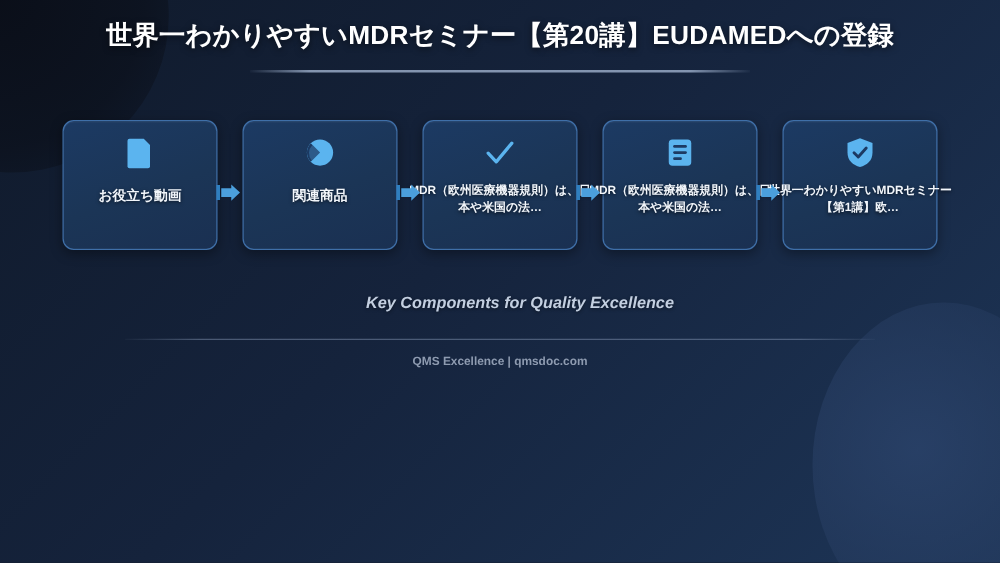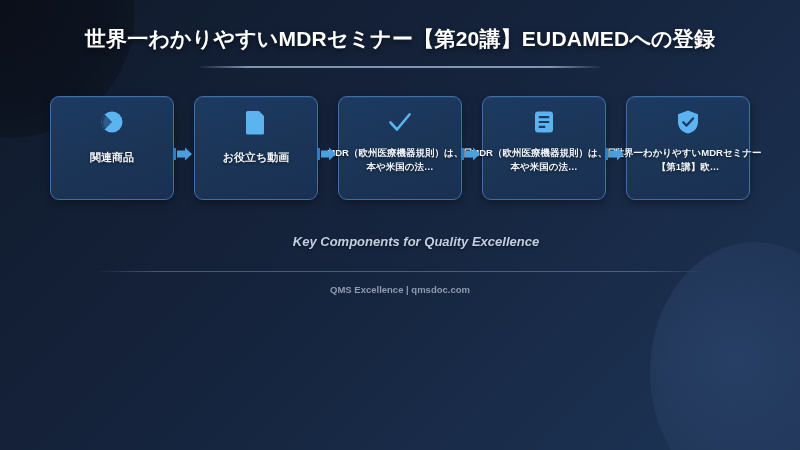--- a/index.html
+++ b/index.html
@@ -40,21 +40,21 @@
     height: 260px;
     right: -60px;
     bottom: -52px;
     background: radial-gradient(circle at 40% 45%, rgba(44,68,108,0.75) 0%, rgba(38,60,96,0.55) 62%, rgba(30,48,80,0.0) 100%);
   }
 
   
   .title-wrap {
     position: absolute;
     left: 0;
-    top: 26px;
+    top: 16px;
     width: 800px;
     text-align: center;
   }
   .title {
     font-size: 21px;
     font-weight: bold;
     color: #ffffff;
     letter-spacing: 0.2px;
     text-shadow: 0 2px 5px rgba(0,0,0,0.55);
     line-height: 1.25;
@@ -177,41 +177,41 @@
   <div class="title-wrap">
     <div class="title">世界一わかりやすいMDRセミナー【第20講】EUDAMEDへの登録</div>
     <div class="title-rule"></div>
   </div>
 
   <div class="flow">
 
     <div class="step">
       <span class="step-icon">
         <svg width="28" height="28" viewBox="0 0 28 28">
+          <path d="M6 3 h11 l5 5 v17 a1.6 1.6 0 0 1 -1.6 1.6 h-14.8 A1.6 1.6 0 0 1 4 25 V4.6 A1.6 1.6 0 0 1 5.6 3 Z" fill="#5bb4ef"></path>
+        </svg>
+      </span>
+      <div class="step-label short">お役立ち動画</div>
+      <span class="connector">
+        <svg width="20" height="14" viewBox="0 0 20 14">
+          <path d="M0 1 h3 v12 h-3 Z" fill="#2f7fc0"></path>
+          <path d="M4 3.5 h8 v-3 l7 6.5 -7 6.5 v-3 h-8 Z" fill="#4b9fdc"></path>
+        </svg>
+      </span>
+    </div>
+
+    <div class="step">
+      <span class="step-icon">
+        <svg width="28" height="28" viewBox="0 0 28 28">
           <circle cx="14" cy="14" r="10.5" fill="#5bb4ef"></circle>
           <path d="M14 14 L6.6 21.4 A10.5 10.5 0 0 1 6.6 6.6 Z" fill="#1c3a63"></path>
           <path d="M14 14 L7.4 20.6 A9.3 9.3 0 0 1 7.9 8 Z" fill="#5bb4ef" opacity="0.28"></path>
         </svg>
       </span>
       <div class="step-label short">関連商品</div>
-      <span class="connector">
-        <svg width="20" height="14" viewBox="0 0 20 14">
-          <path d="M0 1 h3 v12 h-3 Z" fill="#2f7fc0"></path>
-          <path d="M4 3.5 h8 v-3 l7 6.5 -7 6.5 v-3 h-8 Z" fill="#4b9fdc"></path>
-        </svg>
-      </span>
-    </div>
-
-    <div class="step">
-      <span class="step-icon">
-        <svg width="28" height="28" viewBox="0 0 28 28">
-          <path d="M6 3 h11 l5 5 v17 a1.6 1.6 0 0 1 -1.6 1.6 h-14.8 A1.6 1.6 0 0 1 4 25 V4.6 A1.6 1.6 0 0 1 5.6 3 Z" fill="#5bb4ef"></path>
-        </svg>
-      </span>
-      <div class="step-label short">お役立ち動画</div>
       <span class="connector">
         <svg width="20" height="14" viewBox="0 0 20 14">
           <path d="M0 1 h3 v12 h-3 Z" fill="#2f7fc0"></path>
           <path d="M4 3.5 h8 v-3 l7 6.5 -7 6.5 v-3 h-8 Z" fill="#4b9fdc"></path>
         </svg>
       </span>
     </div>
 
     <div class="step">
       <span class="step-icon">

